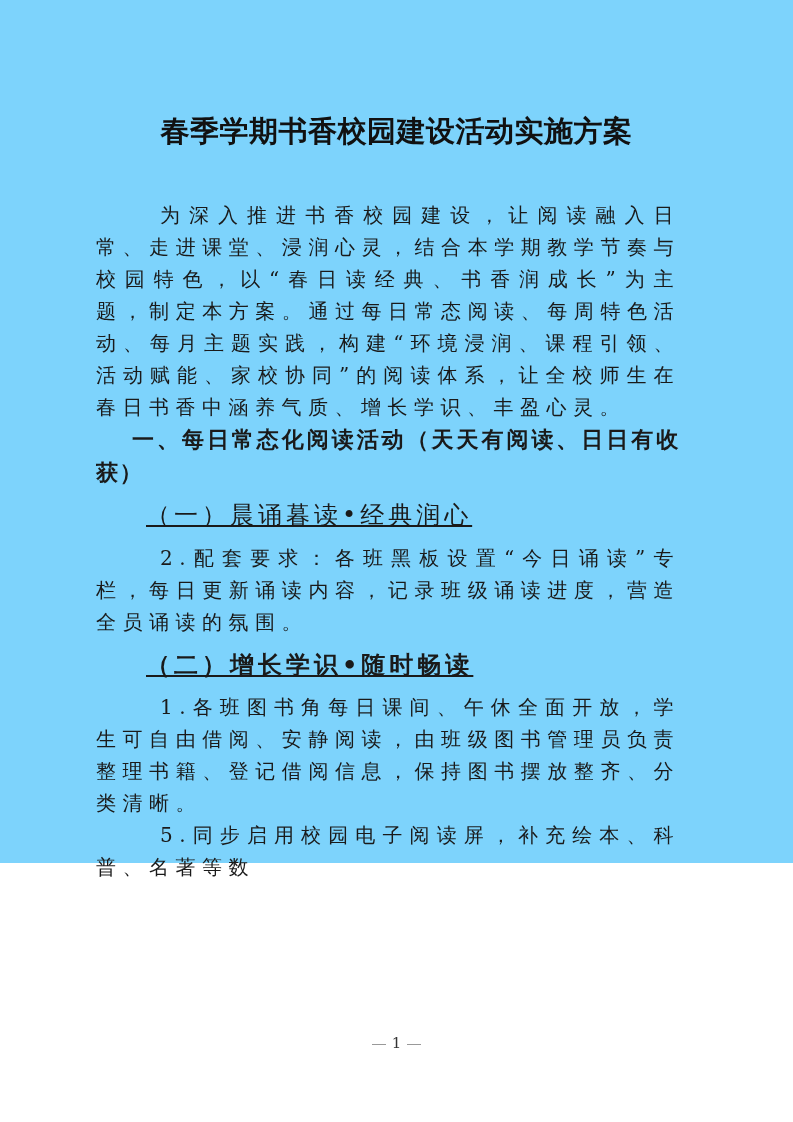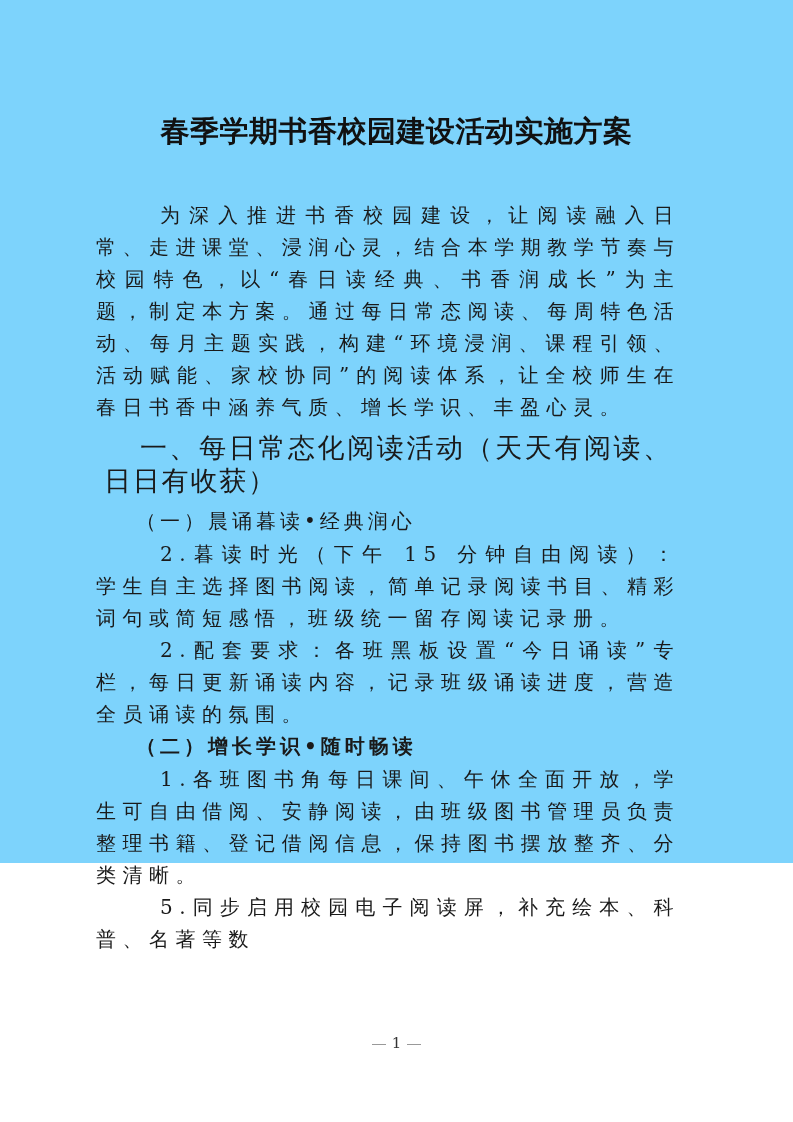--- a/index.html
+++ b/index.html
@@ -10,42 +10,41 @@
     font-family: "DejaVu Sans", sans-serif; font-weight: bold; font-size: 29px;
     color: #111; letter-spacing: 0.5px;
   }
   .body {
     position: absolute; left: 96px; top: 199px; width: 584px;
     font-family: "DejaVu Serif", serif; font-size: 20px; color: #1a1a1a;
     line-height: 32px; letter-spacing: 6.5px; text-align: justify;
   }
   .p { margin: 0; text-indent: 64px; }
   .h1 {
-    margin: 8px; text-indent: 36px; font-family: "DejaVu Sans", sans-serif;
-    font-weight: normal; font-size: 27px; letter-spacing: 1.8px; line-height: 33px;
+    margin: 0; text-indent: 36px; font-family: "DejaVu Sans", sans-serif;
+    font-weight: bold; font-size: 22px; letter-spacing: 1.8px; line-height: 33px;
   }
-  .h2 { margin: 0; text-indent: 40px; font-size: 20px; letter-spacing: 4px; line-height: 33px; }
+  .h2 { margin: 10px; text-indent: 40px; font-size: 24px; letter-spacing: 4px; line-height: 33px; text-decoration: underline; }
   .h2.bold { font-weight: bold; }
   .footer {
     position: absolute; left: 0; top: 1034px; width: 793px; text-align: center;
     font-family: "DejaVu Serif", serif; font-size: 15px; color: #333;
   }
   .dash { display: inline-block; width: 14px; height: 1px; background: #999; vertical-align: middle; margin: 0 6px; }
 </style>
 </head>
 <body>
 
 <div class="page">
   <div class="title">春季学期书香校园建设活动实施方案</div>
 
   <div class="body">
     <p class="p">为深入推进书香校园建设，让阅读融入日常、走进课堂、浸润心灵，结合本学期教学节奏与校园特色，以“春日读经典、书香润成长”为主题，制定本方案。通过每日常态阅读、每周特色活动、每月主题实践，构建“环境浸润、课程引领、活动赋能、家校协同”的阅读体系，让全校师生在春日书香中涵养气质、增长学识、丰盈心灵。</p>
     <p class="h1">一、每日常态化阅读活动（天天有阅读、日日有收获）</p>
     <p class="h2">（一）晨诵暮读•经典润心</p>
-    <p class="p">2.暮读时光（下午 15 分钟自由阅读）：学生自主选择图书阅读，简单记录阅读书目、精彩词句或简短感悟，班级统一留存阅读记录册。</p>
     <p class="p">2.配套要求：各班黑板设置“今日诵读”专栏，每日更新诵读内容，记录班级诵读进度，营造全员诵读的氛围。</p>
     <p class="h2 bold">（二）增长学识•随时畅读</p>
     <p class="p">1.各班图书角每日课间、午休全面开放，学生可自由借阅、安静阅读，由班级图书管理员负责整理书籍、登记借阅信息，保持图书摆放整齐、分类清晰。</p>
     <p class="p">5.同步启用校园电子阅读屏，补充绘本、科普、名著等数</p>
   </div>
 
   <div class="footer">
     <span class="dash"></span><span>1</span><span class="dash"></span>
   </div>
 </div>

